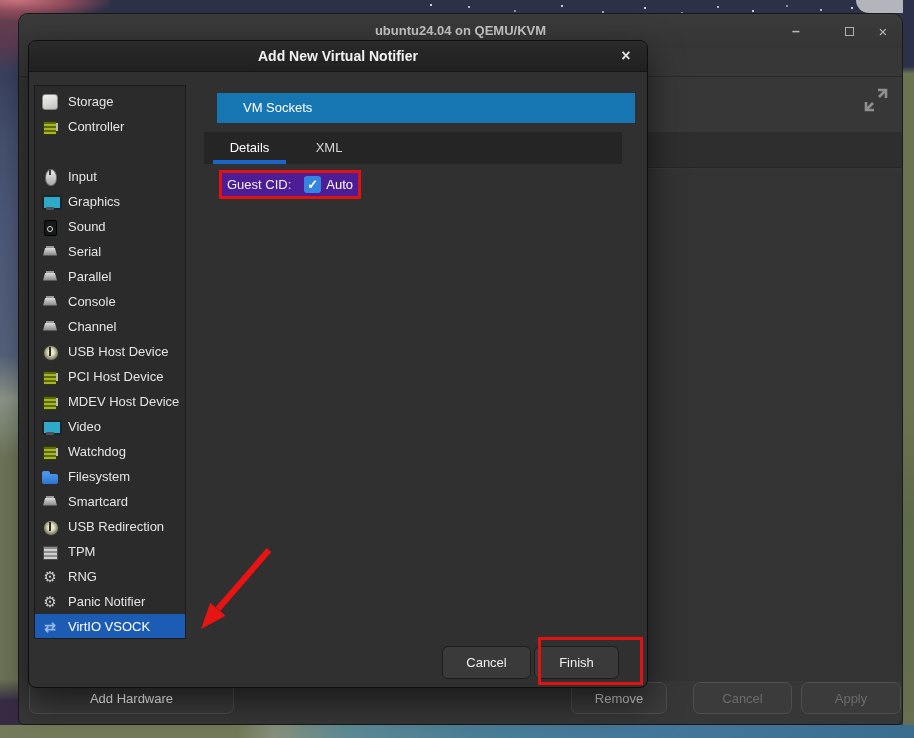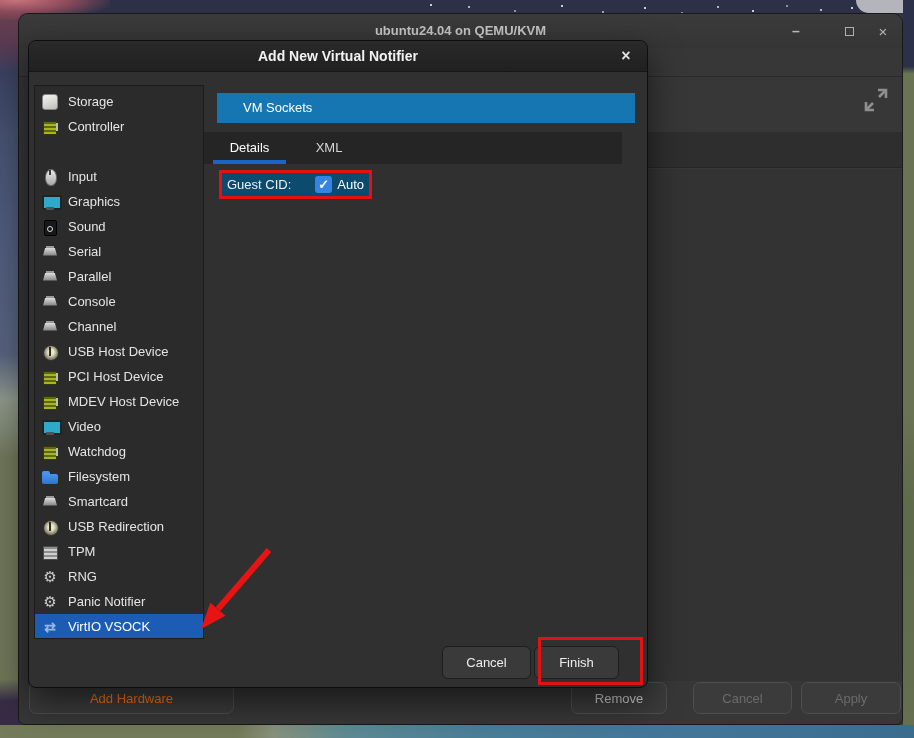--- a/index.html
+++ b/index.html
@@ -39,37 +39,37 @@
   .ctl-max span { display:inline-block; width:9px; height:9px; border:1.5px solid #b0b0b0; margin-top:3px; }
   .ctl-close { left:856px; font-size:15px; }
   .vm-sep { position:absolute; left:0; top:62px; width:100%; height:1px; background:#2a2a2a; }
   .expand-ic { position:absolute; left:842px; top:71px; }
   .vm-band { position:absolute; left:612px; top:118px; width:273px; height:36px;
     background:#2e2e2e; border-bottom:1px solid #262626; }
   .vm-lower { position:absolute; left:612px; top:155px; width:273px; height:512px; background:#333333; }
   .vm-btn { position:absolute; top:668px; height:32px; background:#3b3b3b;
     border:1px solid #4e4e4e; border-radius:7px; font-size:13px; text-align:center;
     display:flex; align-items:center; justify-content:center; }
-  .btn-addhw { left:10px; width:205px; color:#f97316; }
+  .btn-addhw { left:10px; width:205px; color:#ffffff; }
   .btn-remove { left:552px; width:96px; color:#cdcdcd; }
   .btn-vmcancel { left:674px; width:99px; color:#6b6b6b; }
   .btn-apply { left:782px; width:100px; color:#6b6b6b; }
 
   
   .dialog { left:28px; top:40px; width:620px; height:648px; background:#303030;
     border:1px solid #0e0e0e; border-radius:8px; box-shadow:0 14px 34px rgba(0,0,0,.55); z-index:5; }
   .dlg-titlebar { position:absolute; left:0; top:0; width:100%; height:31px;
     background:linear-gradient(#2a2a2a,#202020); border-bottom:1px solid #161616; border-radius:8px 8px 0 0; }
   .dlg-title { position:absolute; width:100%; top:7px; text-align:center; color:#f2f2f2;
     font-size:14px; font-weight:bold; }
   .dlg-close { position:absolute; right:12px; top:6px; width:18px; height:18px; color:#e2e2e2;
     font-size:16px; line-height:18px; text-align:center; font-weight:bold; }
 
   
-  .listbox { position:absolute; left:5px; top:44px; width:170px; height:554px;
+  .listbox { position:absolute; left:5px; top:44px; width:152px; height:554px;
     background:#2b2b2b; border:1px solid #1c1c1c; padding-top:3px; overflow:hidden; }
   .row { display:flex; align-items:center; height:25px; padding-left:7px; gap:10px;
     color:#e4e4e4; font-size:13px; white-space:nowrap; }
   .row.sel { background:#1c5cb4; color:#ffffff; }
   .row.spacer { pointer-events:none; }
 
   
   .ic { width:16px; height:16px; flex:0 0 16px; position:relative; display:inline-block; }
   .ic-disk { background:linear-gradient(160deg,#f2f2f0 0%,#d8d8d4 55%,#bdbdb9 100%);
     border:1px solid #86868a; border-radius:3px; }
@@ -105,21 +105,21 @@
   
   .panel-header { position:absolute; left:188px; top:52px; width:418px; height:30px;
     background:#1576b2; color:#ffffff; font-size:13px; line-height:30px; padding-left:26px; }
   .tabstrip { position:absolute; left:175px; top:91px; width:418px; height:32px; background:#252525; }
   .tab { position:absolute; top:0; height:32px; font-size:13px; line-height:32px; text-align:center; }
   .tab-details { left:9px; width:73px; color:#ffffff; }
   .tab-xml { left:95px; width:60px; color:#d6d6d6; }
   .tab-underline { position:absolute; left:9px; bottom:0; width:73px; height:4px; background:#1a66c8; }
 
   .cid-box { position:absolute; left:190px; top:129px; border:3px solid #e01212;
-    display:flex; align-items:center; padding:3px 5px; gap:24px; background:#0c4a6e; }
+    display:flex; align-items:center; padding:3px 5px; gap:13px; background:#4c1d95; }
   .cid-label { color:#f0f0f0; font-size:13px; }
   .cid-check-wrap { display:flex; align-items:center; gap:5px; }
   .checkbox { width:17px; height:17px; background:#3584e4; border-radius:3px; color:#ffffff;
     font-size:13px; font-weight:bold; text-align:center; line-height:17px; }
   .cid-auto { color:#ffffff; font-size:13px; }
 
   .dlg-btn { position:absolute; top:605px; height:33px; background:#3a3a3a;
     border:1px solid #1d1d1d; border-radius:6px; color:#ededed; font-size:13px;
     display:flex; align-items:center; justify-content:center; }
   .btn-cancel { left:413px; width:89px; }

